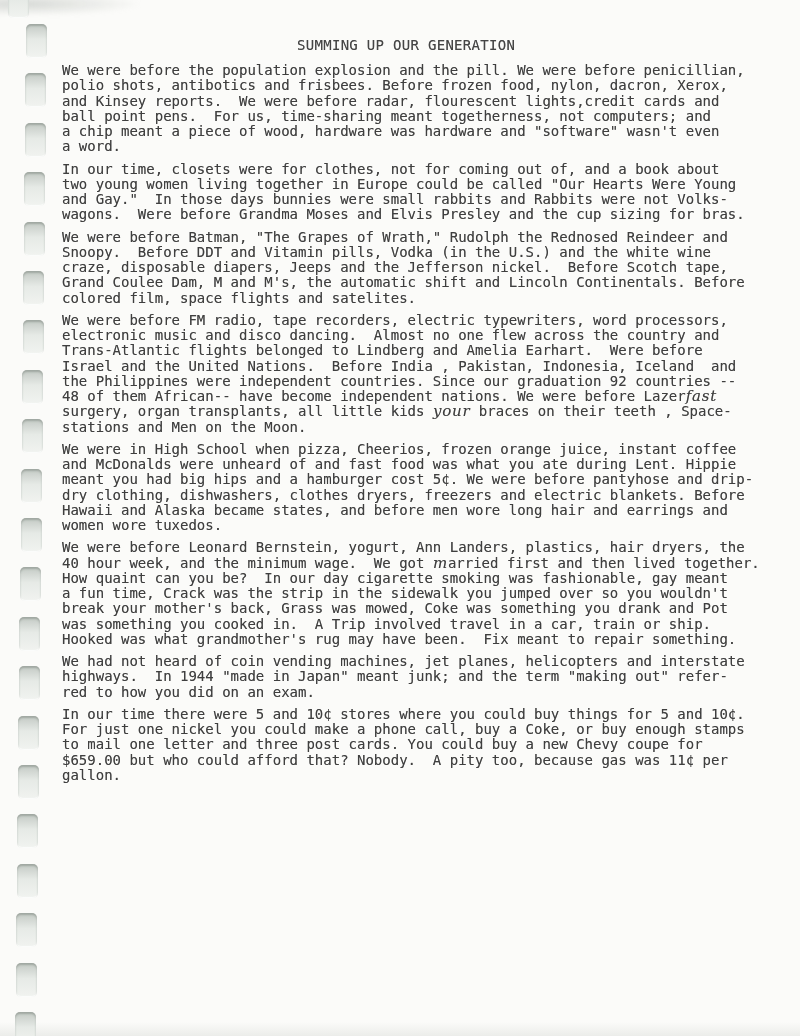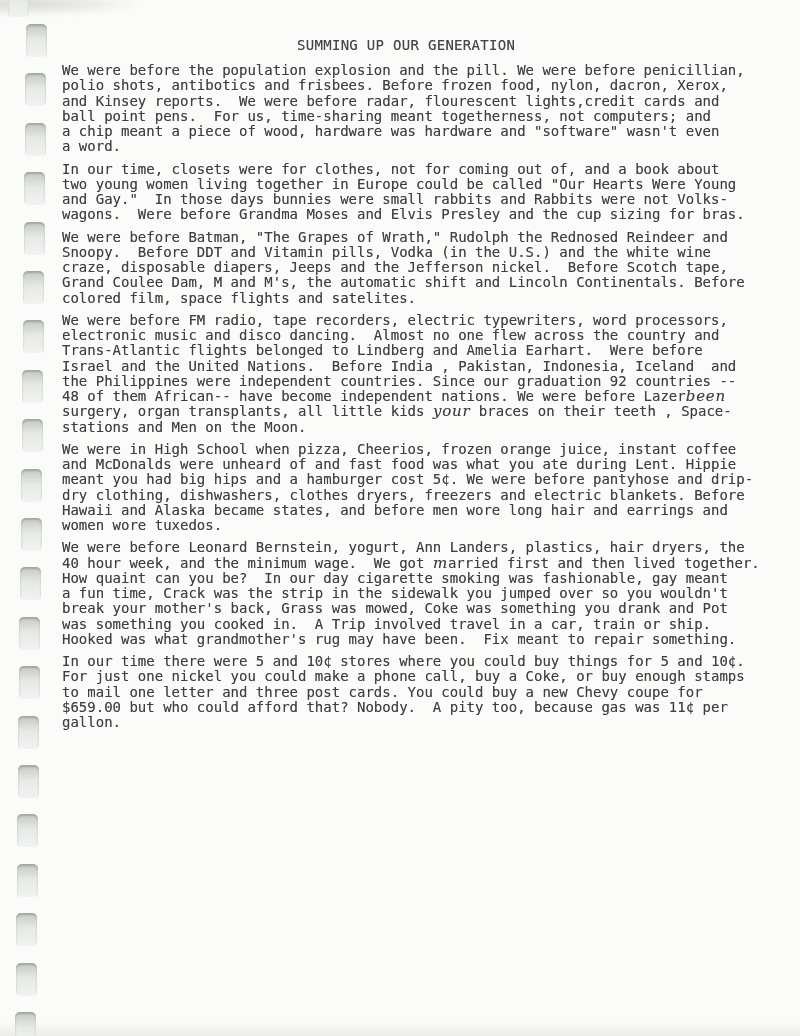--- a/index.html
+++ b/index.html
@@ -107,35 +107,38 @@
       <p>We were before Batman, "The Grapes of Wrath," Rudolph the Rednosed Reindeer and
 Snoopy.  Before DDT and Vitamin pills, Vodka (in the U.S.) and the white wine
 craze, disposable diapers, Jeeps and the Jefferson nickel.  Before Scotch tape,
 Grand Coulee Dam, M and M's, the automatic shift and Lincoln Continentals. Before
 colored film, space flights and satelites.</p>
       <p>We were before FM radio, tape recorders, electric typewriters, word processors,
 electronic music and disco dancing.  Almost no one flew across the country and
 Trans-Atlantic flights belonged to Lindberg and Amelia Earhart.  Were before
 Israel and the United Nations.  Before India , Pakistan, Indonesia, Iceland  and
 the Philippines were independent countries. Since our graduation 92 countries --
-48 of them African-- have become independent nations. We were before Lazer<span class="hand">been</span>
+48 of them African-- have become independent nations. We were before Lazer<span class="hand">fast</span>
 surgery, organ transplants, all little kids <span class="hand">your</span> braces on their teeth , Space-
 stations and Men on the Moon.</p>
       <p>We were in High School when pizza, Cheerios, frozen orange juice, instant coffee
 and McDonalds were unheard of and fast food was what you ate during Lent. Hippie
 meant you had big hips and a hamburger cost 5¢. We were before pantyhose and drip-
 dry clothing, dishwashers, clothes dryers, freezers and electric blankets. Before
 Hawaii and Alaska became states, and before men wore long hair and earrings and
 women wore tuxedos.</p>
       <p>We were before Leonard Bernstein, yogurt, Ann Landers, plastics, hair dryers, the
 40 hour week, and the minimum wage.  We got <span class="hand">m</span>arried first and then lived together.
 How quaint can you be?  In our day cigarette smoking was fashionable, gay meant
 a fun time, Crack was the strip in the sidewalk you jumped over so you wouldn't
 break your mother's back, Grass was mowed, Coke was something you drank and Pot
 was something you cooked in.  A Trip involved travel in a car, train or ship.
 Hooked was what grandmother's rug may have been.  Fix meant to repair something.</p>
+      <p>We had not heard of coin vending machines, jet planes, helicopters and interstate
+highways.  In 1944 "made in Japan" meant junk; and the term "making out" refer-
+red to how you did on an exam.</p>
       <p>In our time there were 5 and 10¢ stores where you could buy things for 5 and 10¢.
 For just one nickel you could make a phone call, buy a Coke, or buy enough stamps
 to mail one letter and three post cards. You could buy a new Chevy coupe for
 $659.00 but who could afford that? Nobody.  A pity too, because gas was 11¢ per
 gallon.</p>
     </article>
 </div>
 
 </body></html>

